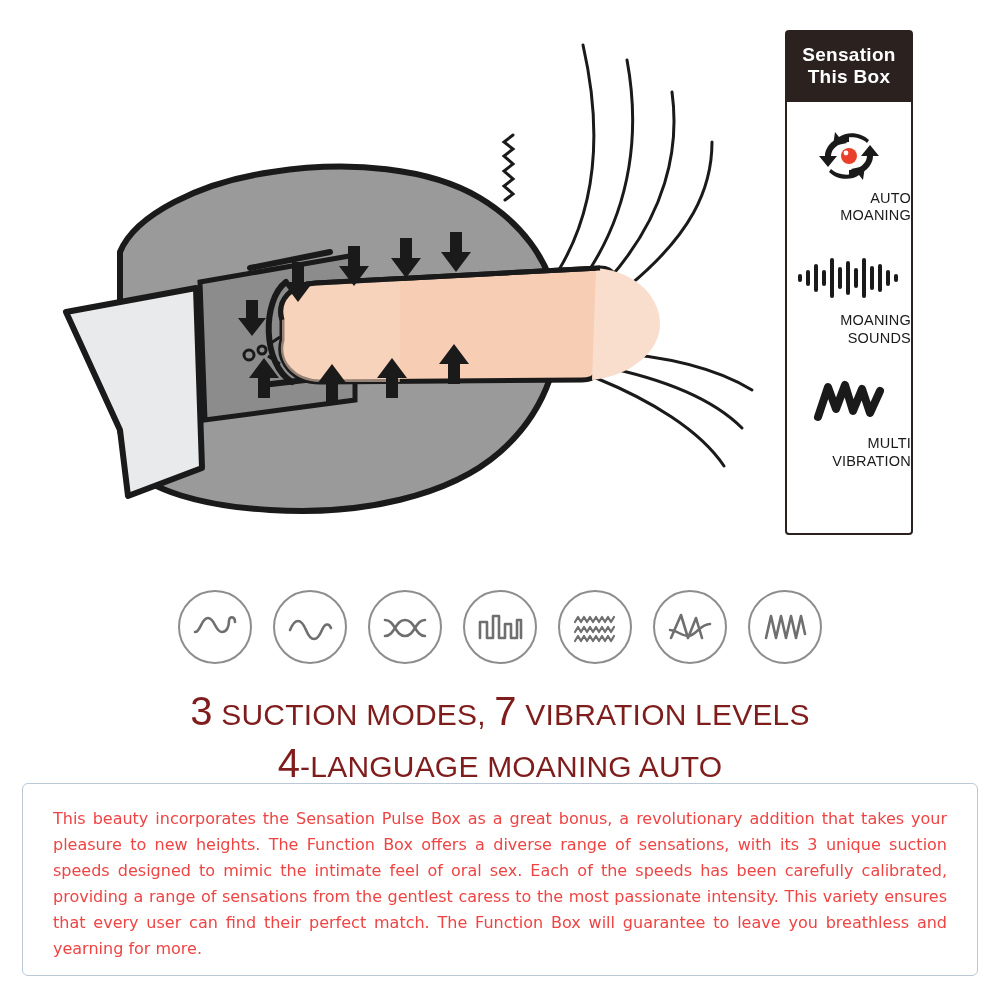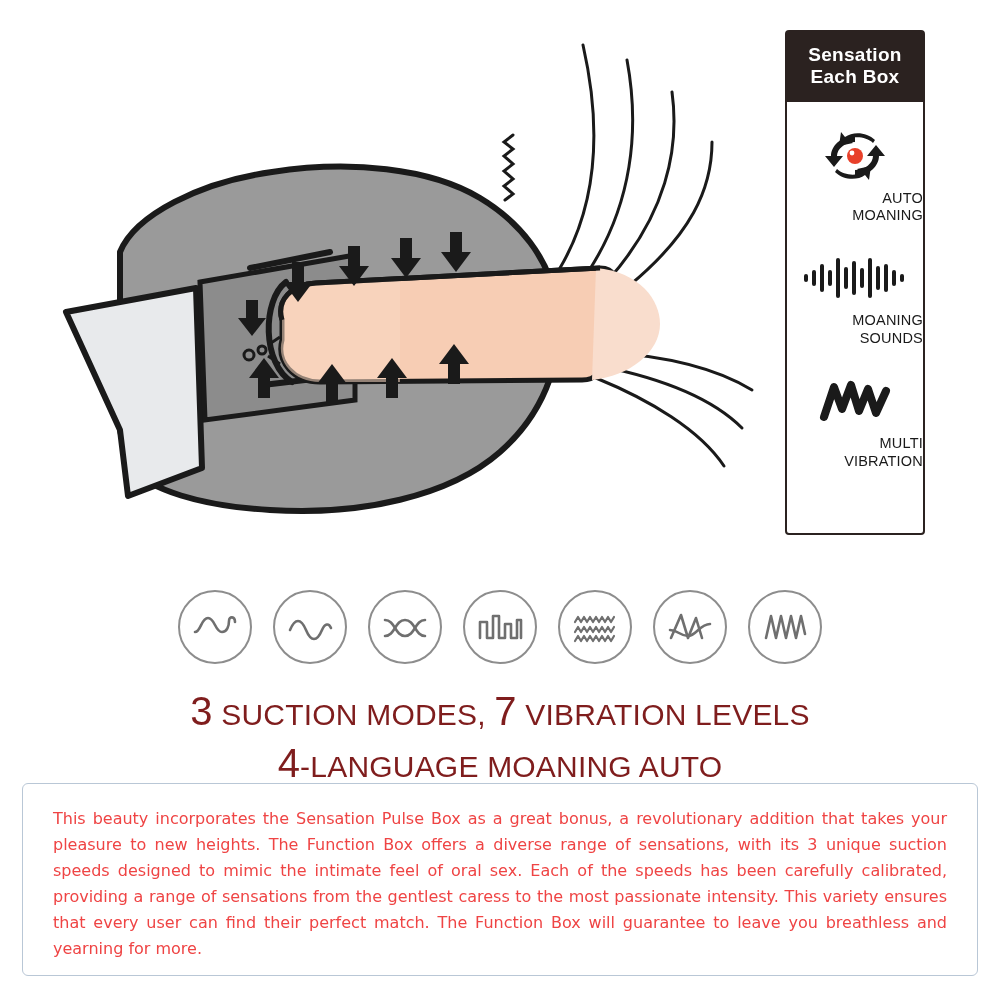--- a/index.html
+++ b/index.html
@@ -23,21 +23,21 @@
     top: 0;
     width: 1000px;
     height: 560px;
   }
 
   
   #pulse-panel {
     position: absolute;
     left: 785px;
     top: 30px;
-    width: 140px;
+    width: 128px;
     height: 505px;
     background: #ffffff;
     border: 2px solid #2b2220;
     border-radius: 4px;
     box-sizing: border-box;
   }
   #pulse-header {
     background: #2b2220;
     color: #ffffff;
     text-align: center;
@@ -206,21 +206,21 @@
         <path d="M386 398 l0 -20 -9 0 15 -20 15 20 -9 0 0 20 z"></path>
         <path d="M448 384 l0 -20 -9 0 15 -20 15 20 -9 0 0 20 z"></path>
       </g>
     </g>
   </svg>
 </div>
 
 <div id="pulse-panel">
   <div id="pulse-header">
     <div>Sensation</div>
-    <div>Each Box</div>
+    <div>This Box</div>
   </div>
 
   <div class="pulse-feature">
     <div class="glyph">
       <svg width="64" height="56" viewBox="0 0 64 56">
         <g fill="#1a1a1a">
           <path d="M32 8 C18 8, 8 18, 8 28 l-6 0 9 11 9 -11 -6 0 C14 21, 22 14, 32 14 z"></path>
           <path d="M32 48 C46 48, 56 38, 56 28 l6 0 -9 -11 -9 11 6 0 C50 35, 42 42, 32 42 z"></path>
           <path d="M52 12 C44 4, 30 3, 22 9 l-4 -5 -2 14 14 -3 -4 -4 C32 8, 44 9, 50 15 z"></path>
           <path d="M12 44 C20 52, 34 53, 42 47 l4 5 2 -14 -14 3 4 4 C32 48, 20 47, 14 41 z"></path>

